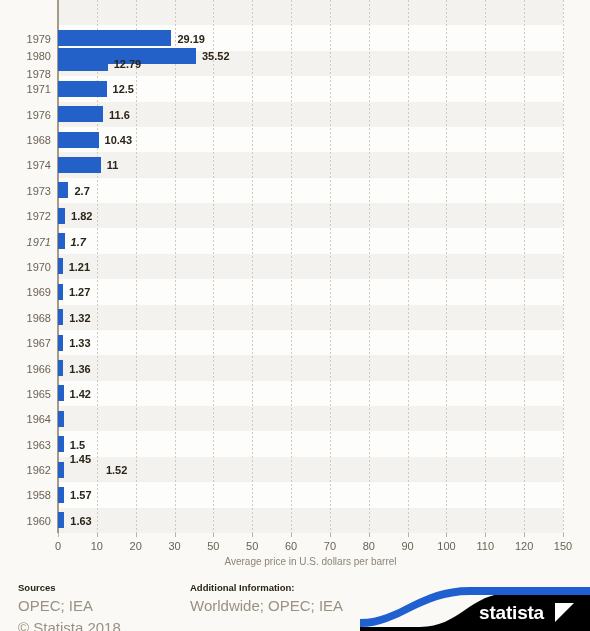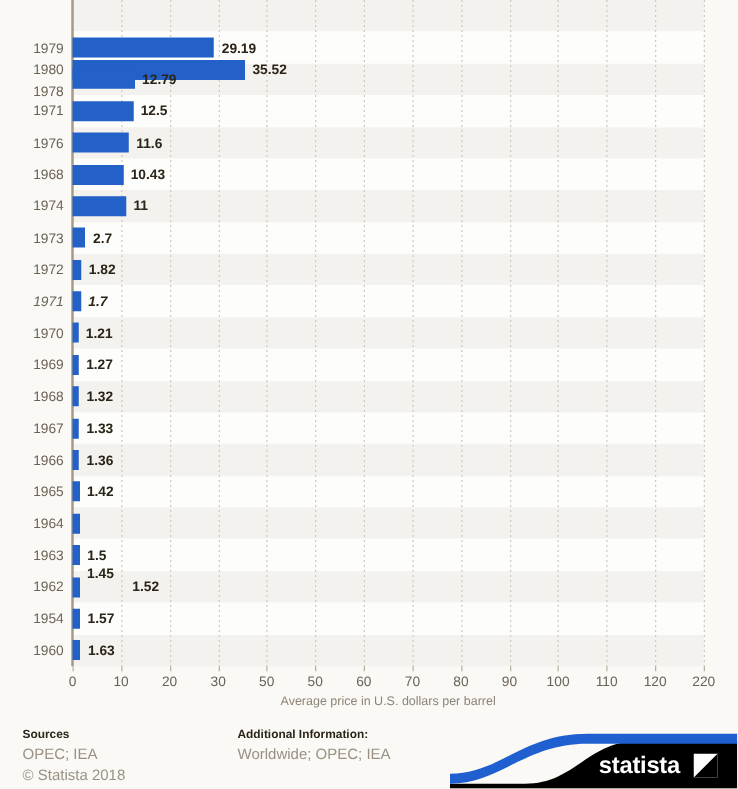--- a/index.html
+++ b/index.html
@@ -150,21 +150,21 @@
 
   .footer-head {
     color: #2b2418;
     font-size: 9.5px;
     font-weight: bold;
     line-height: 1.45;
     white-space: nowrap;
   }
   .footer-line {
     color: #9a9184;
-    font-size: 12px;
+    font-size: 15px;
     line-height: 1.45;
     white-space: nowrap;
   }
 
   
   .logo-wrap {
     position: absolute;
     right: 0;
     bottom: 0;
     width: 230px;
@@ -340,21 +340,21 @@
           <div class="row-label" style="top: 8.19048px;">1963</div>
           <div class="bar" style="left: 58px; top: 4.69048px; width: 5.82692px; height: 16px; background: rgb(35, 96, 200);"></div>
           <div class="bar-value" style="left: 69.8269px; top: 8.19048px;">1.5</div>
         </div>
         <div class="row" style="top: 456.857px; height: 25.381px;">
           <div class="row-label" style="top: 8.19048px;">1962</div>
           <div class="bar" style="left: 58px; top: 4.69048px; width: 5.90462px; height: 16px; background: rgb(35, 96, 200);"></div>
           <div class="bar-value" style="left: 69.9046px; top: 8.19048px; margin-left: 36px;">1.52</div>
         </div>
         <div class="row" style="top: 482.238px; height: 25.381px;">
-          <div class="row-label" style="top: 8.19048px;">1954</div>
+          <div class="row-label" style="top: 8.19048px;">1958</div>
           <div class="bar" style="left: 58px; top: 4.69048px; width: 6.09885px; height: 16px; background: rgb(35, 96, 200);"></div>
           <div class="bar-value" style="left: 70.0988px; top: 8.19048px;">1.57</div>
         </div>
         <div class="row" style="top: 507.619px; height: 25.381px;">
           <div class="row-label" style="top: 8.19048px;">1960</div>
           <div class="bar" style="left: 58px; top: 4.69048px; width: 6.33192px; height: 16px; background: rgb(35, 96, 200);"></div>
           <div class="bar-value" style="left: 70.3319px; top: 8.19048px;">1.63</div>
         </div>
       </div>
   </div>
@@ -381,21 +381,21 @@
         <div class="xtick-label" style="left: 368.769px;">80</div>
         <div class="xtick-mark" style="left: 407.615px;"></div>
         <div class="xtick-label" style="left: 407.615px;">90</div>
         <div class="xtick-mark" style="left: 446.462px;"></div>
         <div class="xtick-label" style="left: 446.462px;">100</div>
         <div class="xtick-mark" style="left: 485.308px;"></div>
         <div class="xtick-label" style="left: 485.308px;">110</div>
         <div class="xtick-mark" style="left: 524.154px;"></div>
         <div class="xtick-label" style="left: 524.154px;">120</div>
         <div class="xtick-mark" style="left: 563px;"></div>
-        <div class="xtick-label" style="left: 563px;">220</div>
+        <div class="xtick-label" style="left: 563px;">150</div>
       </div>
     <div class="xaxis-title">Average price in U.S. dollars per barrel</div>
   </div>
 
   <div class="footer">
 
     <div class="footer-col sources">
       <div class="footer-head">Sources</div>
       <div class="footer-line">OPEC; IEA</div>
       <div class="footer-line">© Statista 2018</div>

